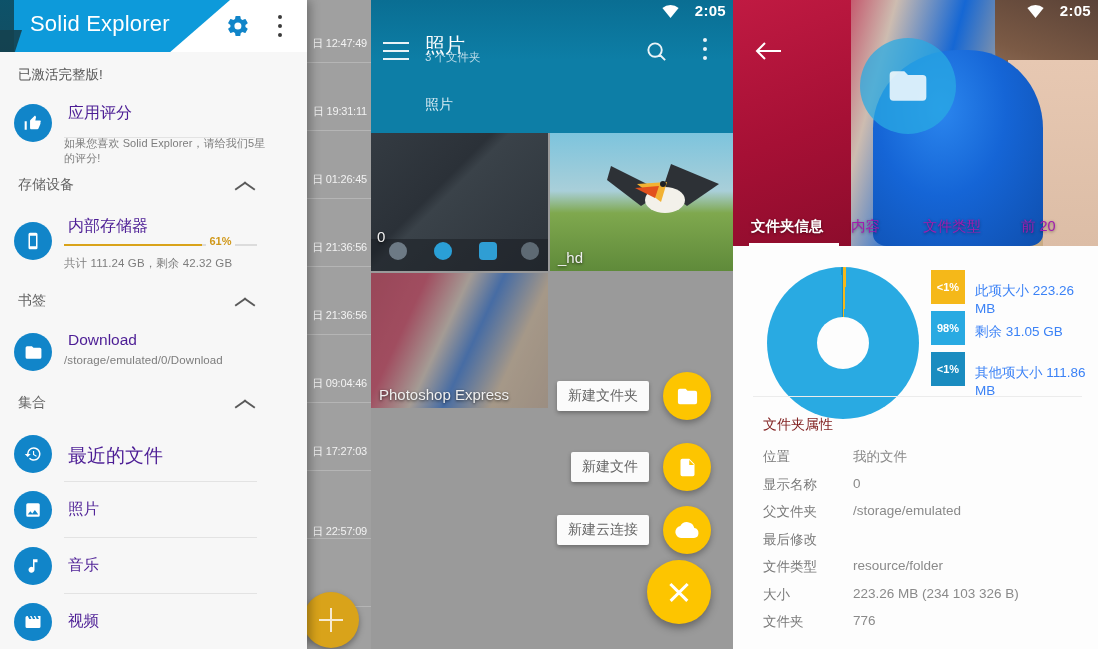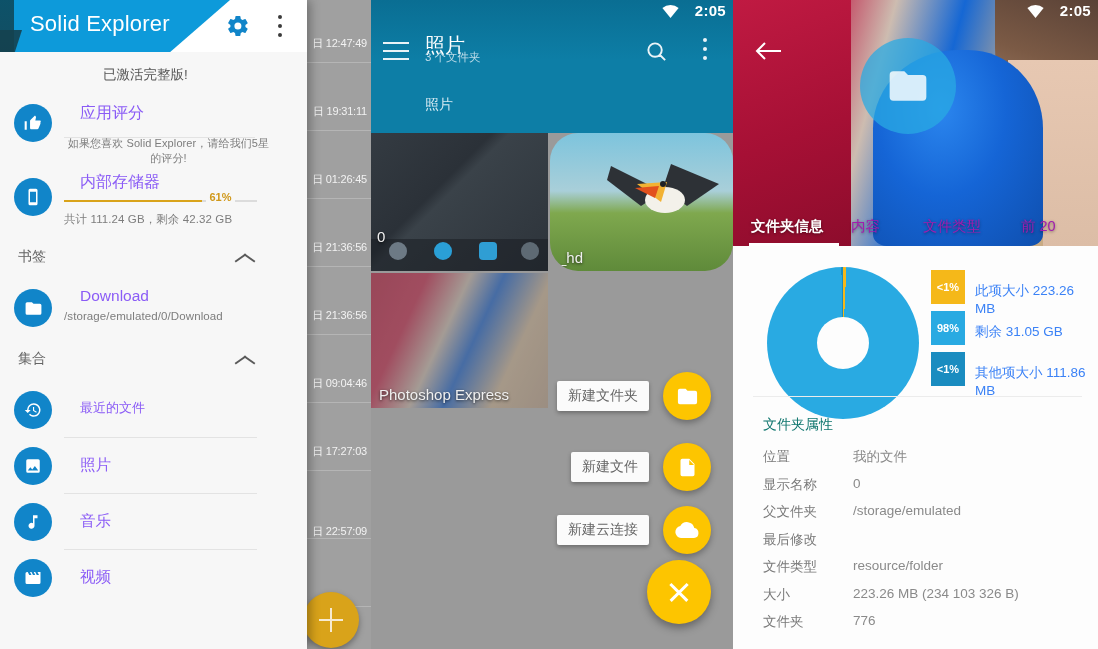--- a/index.html
+++ b/index.html
@@ -30,27 +30,27 @@
           clip-path:polygon(0 0,100% 0,74% 100%,0 100%);}
   .drawer-head .darkstrip{position:absolute;left:0;top:0;width:14px;height:52px;
           background:linear-gradient(180deg,#0d4e63 0%,#134a5c 100%);opacity:.95;}
   .drawer-head .darkstrip2{position:absolute;left:0;top:30px;width:22px;height:38px;
           background:#15414f;transform:skewX(-18deg);transform-origin:top left;opacity:.9;}
   .app-title{position:absolute;left:30px;top:11px;font-size:22px;color:#fff;letter-spacing:.2px;}
   .gear{position:absolute;left:226px;top:14px;width:24px;height:24px;}
   .kebab{position:absolute;left:278px;top:15px;width:4px;height:22px;}
   .kebab i{display:block;width:4px;height:4px;border-radius:50%;background:#3b3b3b;margin-bottom:5px;}
 
-  .drawer-body{position:absolute;left:0;top:52px;width:273px;bottom:0;overflow:hidden;background:#f7f7f7;text-align:center;}
+  .drawer-body{position:absolute;left:0;top:52px;width:273px;bottom:0;overflow:hidden;background:#f7f7f7;}
   .banner{padding:14px 0 6px 18px;font-size:13.5px;color:#555;}
   .row{position:relative;height:62px;}
   .circ{position:absolute;left:14px;top:12px;width:38px;height:38px;border-radius:50%;
         background:#1185c9;display:flex;align-items:center;justify-content:center;}
   .circ svg{display:block;}
-  .row-title{position:absolute;left:80px;top:11px;font-size:16px;color:#8b5cf6;}
+  .row-title{position:absolute;left:68px;top:11px;font-size:16px;color:#4c1d95;}
   .row-sub{position:absolute;left:64px;top:36px;font-size:11.5px;color:#7d7d7d;letter-spacing:.1px;}
   .hr{position:absolute;left:64px;right:16px;bottom:0;height:1px;background:#e3e3e3;}
   .section{position:relative;height:44px;}
   .section-label{position:absolute;left:18px;top:12px;font-size:14px;color:#646464;}
   .chev{position:absolute;right:18px;top:16px;width:20px;height:12px;}
   .chev:before,.chev:after{content:"";position:absolute;top:5px;width:13px;height:2px;background:#5a5a5a;}
   .chev:before{left:-1px;transform:rotate(-35deg);}
   .chev:after{left:8px;transform:rotate(35deg);}
 
   
@@ -81,21 +81,21 @@
              text-shadow:0 1px 3px rgba(0,0,0,.7);}
   .shade{position:absolute;inset:0;background:rgba(120,120,120,.45);}
 
   
   .t1{background:#33393f;}
   .t1 .diag{position:absolute;left:-20%;top:-40%;width:140%;height:140%;
        background:linear-gradient(135deg,#3b434a 0%,#2b3138 48%,#3a4249 52%,#2a3037 100%);}
   .t1 .dock{position:absolute;left:0;bottom:0;width:100%;height:32px;background:rgba(25,30,35,.55);}
   .t1 .ic{position:absolute;bottom:11px;width:18px;height:18px;border-radius:4px;background:#2a9fd6;}
   
-  .t2{background:linear-gradient(180deg,#7dc4dd 0%,#a9cfd9 42%,#7fa84e 58%,#5f8a3a 100%);border-radius:28px;}
+  .t2{background:linear-gradient(180deg,#7dc4dd 0%,#a9cfd9 42%,#7fa84e 58%,#5f8a3a 100%);}
   .t2 .bird{position:absolute;left:28%;top:18%;width:120px;height:70px;}
   
   .t3{background:linear-gradient(115deg,#b4203f 0%,#c22a4c 24%,#c9b9ad 42%,#1f63c8 56%,#cbb396 76%,#b9a089 100%);}
 
   .empty{position:absolute;background:#9a9a9a;}
 
   .speed{position:absolute;right:0;top:0;width:362px;height:649px;}
   .sd-fab{position:absolute;width:48px;height:48px;border-radius:50%;background:#fdc500;
           box-shadow:0 3px 6px rgba(0,0,0,.3);display:flex;align-items:center;justify-content:center;}
   .sd-label{position:absolute;height:30px;background:#fbfbfb;border-radius:2px;
@@ -132,21 +132,21 @@
 
   .p3-body{position:absolute;left:0;top:246px;width:365px;bottom:0;background:#fdfdfd;}
   .donut{position:absolute;left:34px;top:21px;width:152px;height:152px;border-radius:50%;}
   .donut .hole{position:absolute;left:50px;top:50px;width:52px;height:52px;border-radius:50%;background:#fdfdfd;}
   .legend{position:absolute;left:198px;top:24px;width:160px;}
   .lg{position:relative;margin-bottom:7px;min-height:34px;}
   .lg .chip{position:absolute;left:0;top:0;width:34px;height:34px;display:flex;align-items:center;
             justify-content:center;font-size:11px;color:#fff;font-weight:bold;}
   .lg .txt{position:absolute;left:44px;top:12px;font-size:13.5px;color:#3b82f6;line-height:18px;width:118px;}
   .divider{position:absolute;left:20px;right:16px;top:150px;height:1px;background:#ececec;}
-  .props-head{position:absolute;left:30px;top:170px;font-size:14px;color:#0f766e;text-align:right;}
+  .props-head{position:absolute;left:30px;top:170px;font-size:14px;color:#7f1d1d;text-align:right;}
   .props{position:absolute;left:0;top:202px;width:365px;}
   .prop{position:relative;height:27.5px;}
   .prop .k{position:absolute;left:30px;top:0;font-size:13.5px;color:#7a7a7a;}
   .prop .v{position:absolute;left:120px;top:0;font-size:13.5px;color:#8a8a8a;}
 </style>
 </head>
 <body>
 
 <div class="stage">
 
@@ -198,20 +198,24 @@
           <div class="circ" style="top:14px">
             <svg width="20" height="20" viewBox="0 0 24 24">
                 <path fill="#fff" d="M2 20h2.5V10H2v10zm19.5-9.5c0-.83-.67-1.5-1.5-1.5h-5.2l.8-3.8.02-.26c0-.3-.13-.6-.34-.8L14.4 3 8.9 8.5c-.28.28-.44.66-.44 1.06V18c0 .83.67 1.5 1.5 1.5h7.2c.62 0 1.15-.37 1.38-.9l2.3-5.37c.07-.18.11-.37.11-.57v-2.16z"></path>
               </svg>
           </div>
           <div class="row-title" style="top:13px">应用评分</div>
           <div class="hr" style="bottom:26px;left:64px;right:18px"></div>
           <div class="row-sub" style="top:46px;font-size:11px">如果您喜欢 Solid Explorer，请给我们5星的评分!</div>
         </div>
 
+        <div class="section">
+          <div class="section-label">存储设备</div>
+          <div class="chev"></div>
+        </div>
 
         <div class="strow">
           <div class="circ" style="top:14px">
             <svg width="18" height="18" viewBox="0 0 24 24">
                 <path fill="#fff" d="M16 1H8a2 2 0 0 0-2 2v18a2 2 0 0 0 2 2h8a2 2 0 0 0 2-2V3a2 2 0 0 0-2-2zm0 18H8V5h8v14z"></path>
               </svg>
           </div>
           <div class="row-title" style="top:8px">内部存储器</div>
           <div class="bar">
             <div class="fill" id="stfill" style="width: 138.47px;"></div>
@@ -240,21 +244,21 @@
           <div class="chev"></div>
         </div>
 
         <div id="collections">
             <div class="row" style="height: 56px;">
               <div class="circ" style="top:9px">
                 <svg width="18" height="18" viewBox="0 0 24 24">
                   <path fill="#fff" d="M13 3a9 9 0 0 0-9 9H1l3.9 3.9.07.14L9 12H6a7 7 0 1 1 2.05 4.95l-1.42 1.42A9 9 0 1 0 13 3zm-1 5v5l4.28 2.54.72-1.21-3.5-2.08V8H12z"></path>
                 </svg>
               </div>
-              <div class="row-title" style="top:17px;font-size:13px">最近的文件</div>
+              <div class="row-title" style="top:17px;font-size:19px">最近的文件</div>
               <div class="hr"></div>
             </div>
             <div class="row" style="height: 56px;">
               <div class="circ" style="top:9px">
                 <svg width="18" height="18" viewBox="0 0 24 24">
                   <path fill="#fff" d="M21 19V5a2 2 0 0 0-2-2H5a2 2 0 0 0-2 2v14a2 2 0 0 0 2 2h14a2 2 0 0 0 2-2zM8.5 13.5l2.5 3 3.5-4.5 4.5 6H5l3.5-4.5z"></path>
                 </svg>
               </div>
               <div class="row-title" style="top:17px;font-size:15.5px">照片</div>
               <div class="hr"></div>

